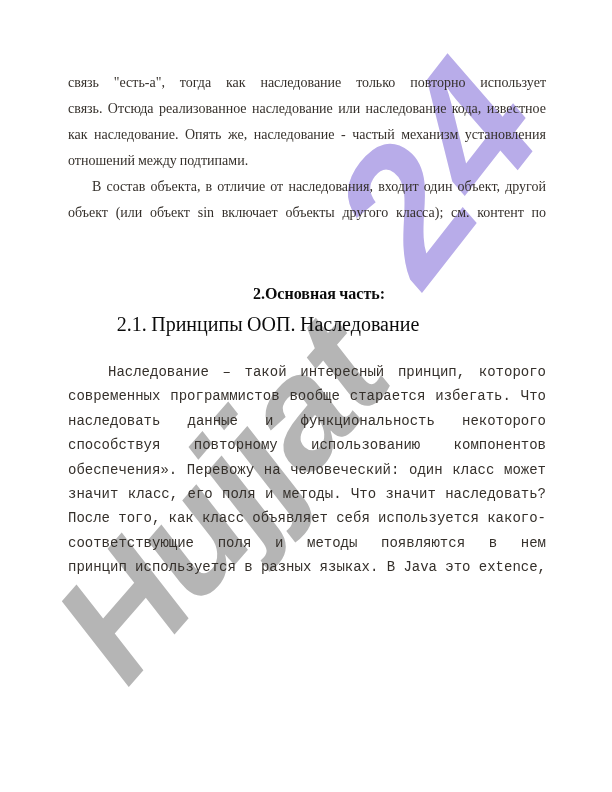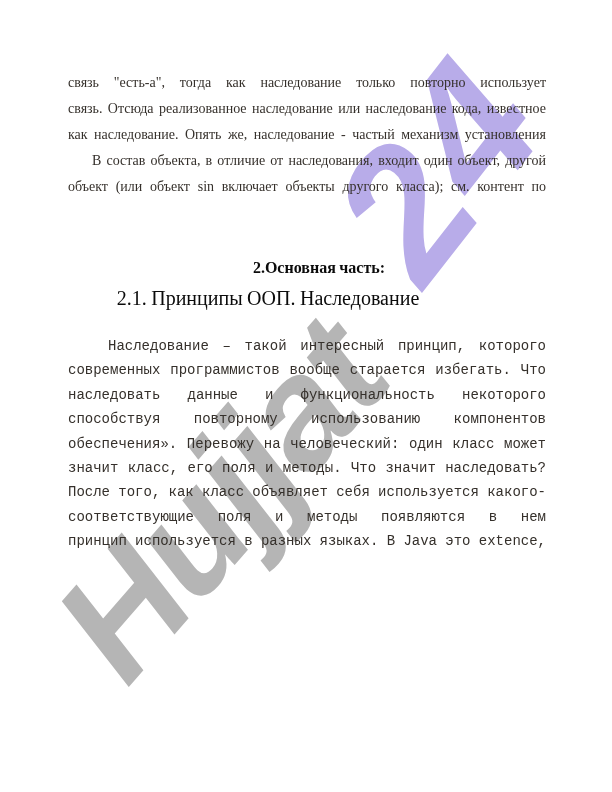--- a/index.html
+++ b/index.html
@@ -90,20 +90,21 @@
   <div class="watermark watermark-brand">Hujjat</div>
 
   <div class="watermark watermark-number">24</div>
 
   <div class="content">
 
     <div class="para p-std">
         <div class="line">связь "есть-а", тогда как наследование только повторно использует</div>
         <div class="line">связь. Отсюда реализованное наследование или наследование кода, известное</div>
         <div class="line">как наследование. Опять же, наследование - частый механизм установления</div>
+        <div class="line last">отношений между подтипами.</div>
       </div>
 
     <div class="para p-std indent-sm">
         <div class="line">В состав объекта, в отличие от наследования, входит один объект, другой</div>
         <div class="line">объект (или объект sin включает объекты другого класса); см. контент по</div>
       </div>
 
     <div class="heading-main">2.Основная часть:</div>
 
     <div class="heading-sub">2.1. Принципы ООП. Наследование</div>

